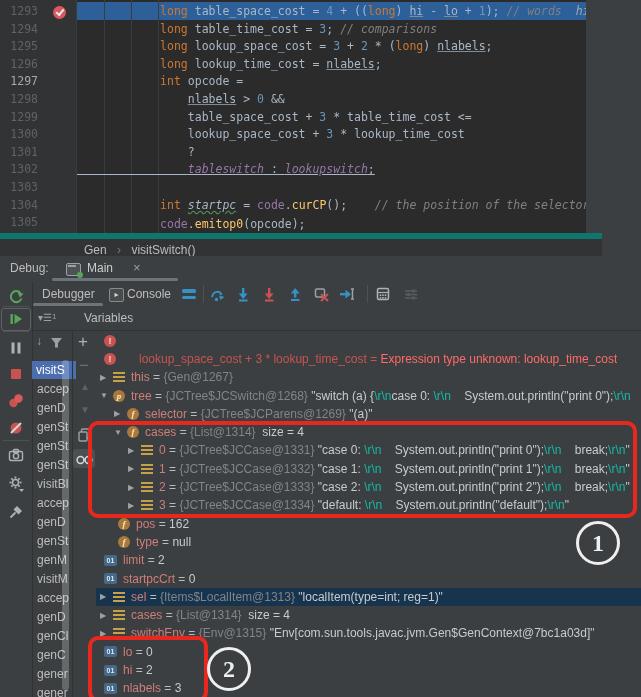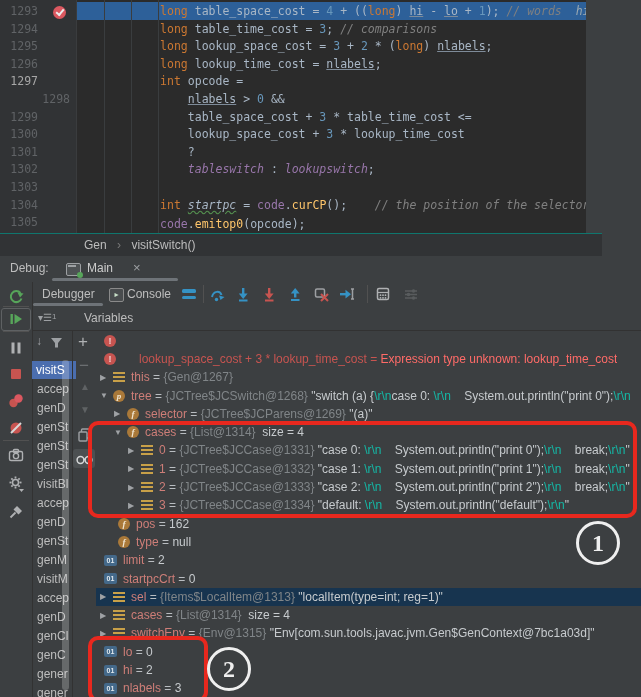--- a/index.html
+++ b/index.html
@@ -16,21 +16,21 @@
   .cline{position:absolute;left:77px;right:0;height:17.6px;font:11.5px/17.6px "DejaVu Sans Mono",monospace;white-space:pre;color:#A9B7C6;}
   .tk-kw{color:#CC7832;} .tk-pl{color:#A9B7C6;margin-top:12px;} .tk-num{color:#6897BB;}
   .tk-cmt{color:#808080;font-style:italic;} .tk-hint{color:#99A8B2;font-style:italic;}
   .tk-uvar{color:#A9B7C6;text-decoration:underline;text-decoration-color:#7E8B99;}
   .tk-const{color:#9876AA;font-style:italic;} .tk-fld{color:#9876AA;} .tk-mtd{color:#FFC66B;}
   .tk-typo{color:#A9B7C6;text-decoration:underline wavy #54914F;font-style:italic;}
   
   .bp{position:absolute;width:13px;height:13px;border-radius:50%;background:#DB5860;}
   .bp::after{content:"";position:absolute;left:3px;top:3px;width:6px;height:3px;border-left:2px solid #EDEDED;border-bottom:2px solid #EDEDED;transform:rotate(-50deg);}
   
-  #crumbs{position:absolute;left:0;top:233px;width:602px;height:23px;background:#313335;border-top:1px solid #0f766e;line-height:23px;}
+  #crumbs{position:absolute;left:0;top:233px;width:602px;height:23px;background:#313335;border-top:6px solid #0f766e;line-height:23px;}
   #crumbs .sep{color:#787878;margin:0 7px;}
   
   #dbghead{position:absolute;left:0;top:256px;width:641px;height:26px;background:#3C3F41;}
   #dbghead .lbl{position:absolute;left:10px;top:5px;}
   .apptab-ic{position:absolute;left:66px;top:7px;width:13px;height:11px;border:1.5px solid #9DA0A3;border-radius:2px;background:#4E5254;}
   .apptab-ic::before{content:"";position:absolute;left:1px;top:1px;width:8px;height:2px;background:#9DA0A3;}
   .apptab-ic::after{content:"";position:absolute;right:-3px;bottom:-3px;width:6px;height:6px;border-radius:50%;background:#57A55A;}
   #dbghead .name{position:absolute;left:87px;top:5px;color:#CCCCCC;}
   #dbghead .x{position:absolute;left:133px;top:4px;color:#9DA0A3;font-size:13px;}
   #dbghead .underline{position:absolute;left:52px;top:22px;width:126px;height:3px;background:#6E7378;border-radius:2px;}
@@ -84,21 +84,21 @@
 
   <div id="editor">
     <div id="execline" style="top: 2px;"></div>
     <div id="gutter">
         <div class="lnum" style="top: 3px;">1293</div>
         <span class="bp" style="left: 53px; top: 6px; position: absolute;"></span>
         <div class="lnum" style="top: 20.6px;">1294</div>
         <div class="lnum" style="top: 38.2px;">1295</div>
         <div class="lnum" style="top: 55.8px;">1296</div>
         <div class="lnum cur" style="top: 73.4px;">1297</div>
-        <div class="lnum" style="top: 91px; padding-left: 32px;">1298</div>
+        <div class="lnum" style="top: 91px;">1298</div>
         <div class="lnum" style="top: 108.6px;">1299</div>
         <div class="lnum" style="top: 126.2px;">1300</div>
         <div class="lnum" style="top: 143.8px;">1301</div>
         <div class="lnum" style="top: 161.4px;">1302</div>
         <div class="lnum" style="top: 179px;">1303</div>
         <div class="lnum" style="top: 196.6px;">1304</div>
         <div class="lnum" style="top: 214.2px;">1305</div>
       </div>
     <div class="guide" style="left:104px;"></div>
     <div class="guide" style="left:131px;"></div>
@@ -106,21 +106,21 @@
     <div id="code-lines">
         <div class="cline" style="top: 3px;"><span>            </span><span class="tk-kw">long</span><span class="tk-pl"> table_space_cost = </span><span class="tk-num">4</span><span class="tk-pl"> + ((</span><span class="tk-kw">long</span><span class="tk-pl">) </span><span class="tk-uvar">hi</span><span class="tk-pl"> - </span><span class="tk-uvar">lo</span><span class="tk-pl"> + </span><span class="tk-num">1</span><span class="tk-pl">); </span><span class="tk-cmt">// words</span><span class="tk-hint">  hi: 2  lo: 0</span></div>
         <div class="cline" style="top: 20.6px;"><span>            </span><span class="tk-kw">long</span><span class="tk-pl"> table_time_cost = </span><span class="tk-num">3</span><span class="tk-pl">; </span><span class="tk-cmt">// comparisons</span></div>
         <div class="cline" style="top: 38.2px;"><span>            </span><span class="tk-kw">long</span><span class="tk-pl"> lookup_space_cost = </span><span class="tk-num">3</span><span class="tk-pl"> + </span><span class="tk-num">2</span><span class="tk-pl"> * (</span><span class="tk-kw">long</span><span class="tk-pl">) </span><span class="tk-uvar">nlabels</span><span class="tk-pl">;</span></div>
         <div class="cline" style="top: 55.8px;"><span>            </span><span class="tk-kw">long</span><span class="tk-pl"> lookup_time_cost = </span><span class="tk-uvar">nlabels</span><span class="tk-pl">;</span></div>
         <div class="cline" style="top: 73.4px;"><span>            </span><span class="tk-kw">int</span><span class="tk-pl"> opcode =</span></div>
         <div class="cline" style="top: 91px;"><span>                </span><span class="tk-uvar">nlabels</span><span class="tk-pl"> &gt; </span><span class="tk-num">0</span><span class="tk-pl"> &amp;&amp;</span></div>
         <div class="cline" style="top: 108.6px;"><span>                </span><span class="tk-pl">table_space_cost + </span><span class="tk-num">3</span><span class="tk-pl"> * table_time_cost &lt;=</span></div>
         <div class="cline" style="top: 126.2px;"><span>                </span><span class="tk-pl">lookup_space_cost + </span><span class="tk-num">3</span><span class="tk-pl"> * lookup_time_cost</span></div>
         <div class="cline" style="top: 143.8px;"><span>                </span><span class="tk-pl">?</span></div>
-        <div class="cline" style="top: 161.4px;"><span>                </span><span class="tk-const">tableswitch</span><span class="tk-pl"> : </span><span class="tk-const">lookupswitch</span><span class="tk-pl">;</span></div>
+        <div class="cline" style="top: 161.4px; text-decoration: underline;"><span>                </span><span class="tk-const">tableswitch</span><span class="tk-pl"> : </span><span class="tk-const">lookupswitch</span><span class="tk-pl">;</span></div>
         <div class="cline" style="top: 179px;"><span></span></div>
         <div class="cline" style="top: 196.6px;"><span>            </span><span class="tk-kw">int</span><span class="tk-pl"> </span><span class="tk-typo">startpc</span><span class="tk-pl"> = </span><span class="tk-fld">code</span><span class="tk-pl">.</span><span class="tk-mtd">curCP</span><span class="tk-pl">();    </span><span class="tk-cmt">// the position of the selector operation</span></div>
         <div class="cline" style="top: 216px;"><span>            </span><span class="tk-fld">code</span><span class="tk-pl">.</span><span class="tk-mtd">emitop0</span><span class="tk-pl">(opcode);</span></div>
       </div>
   </div>
 
   <div id="crumbs">
     <span style="margin-left:84px;">Gen</span>
     <span class="sep">›</span>
     <span>visitSwitch()</span>

